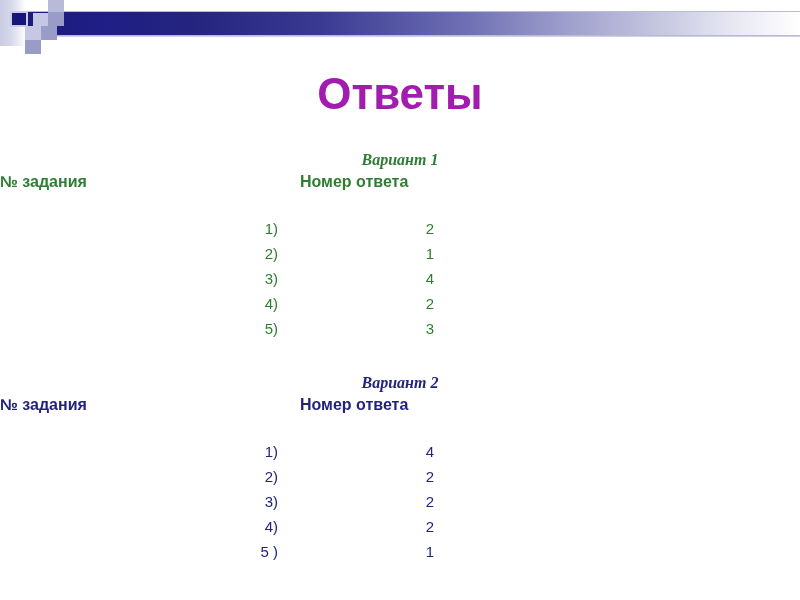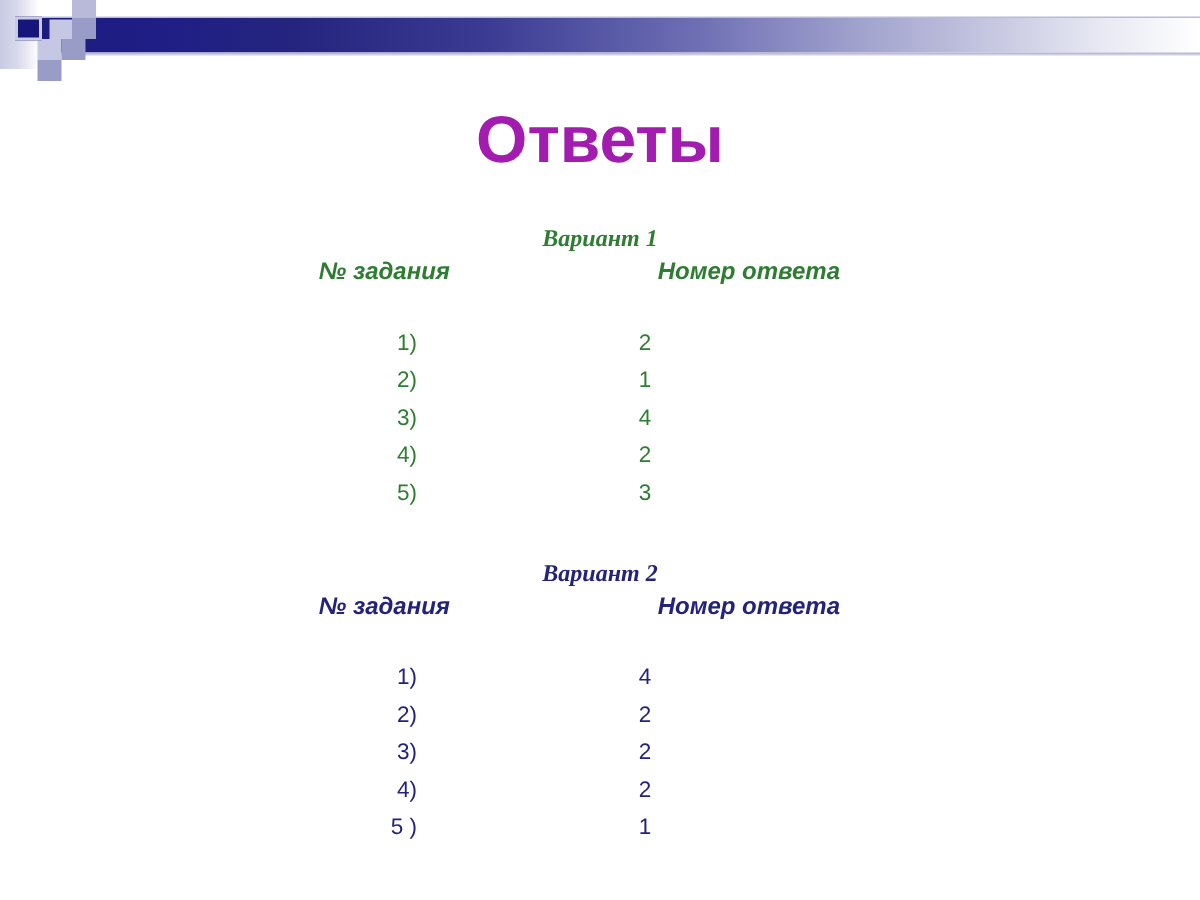--- a/index.html
+++ b/index.html
@@ -172,27 +172,24 @@
     display: flex;
     width: 800px;
     font-family: "Liberation Sans", sans-serif;
     font-size: 16px;
     font-weight: bold;
     line-height: 24px;
     padding-left: 0px;
   }
   .head-col-task {
     width: 300px;
-    text-align: right;
-    font-style: italic;
   }
   .head-col-answer {
     width: 260px;
-    text-align: right;
-    font-style: italic;
+    text-align: left;
   }
 
   .variant-rows {
     margin-top: 22px;
   }
   .variant-row {
     display: flex;
     width: 800px;
     font-family: "Liberation Sans", sans-serif;
     font-size: 15px;

